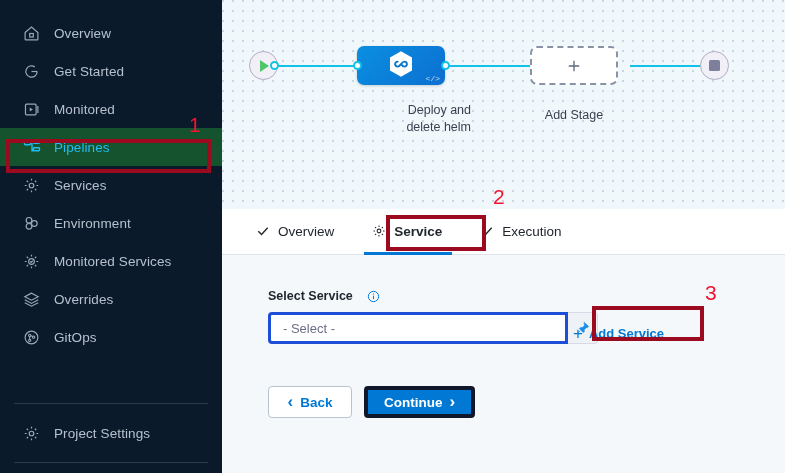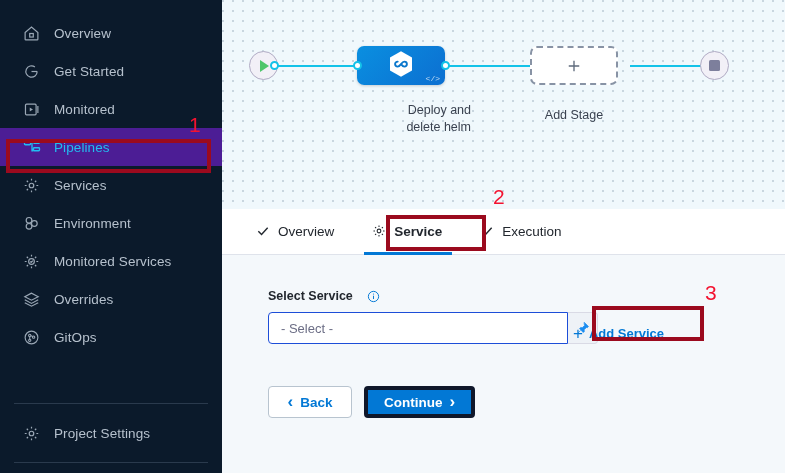--- a/index.html
+++ b/index.html
@@ -36,21 +36,21 @@
     font-size: 13.5px;
     position: relative;
   }
   .nav-item .ico {
     width: 19px; height: 19px;
     display: flex; align-items: center; justify-content: center;
     flex: 0 0 19px;
   }
   .nav-item .ico svg { display: block; }
   .nav-item.active {
-    background: #4c1d95;
+    background: #14532d;
     color: #22bdf1;
   }
   .nav-item.active .ico svg { stroke: #22bdf1; }
   .nav-label { white-space: nowrap; letter-spacing: .1px; }
 
   .side-divider {
     height: 1px;
     background: #2a3a4d;
     margin: 10px 14px 10px 14px;
   }
@@ -189,21 +189,21 @@
     display: flex;
     align-items: center;
     gap: 14px;
     margin-bottom: 9px;
   }
   .info-ico { color: #0278d5; display: flex; }
   .select-row { display: flex; align-items: center; }
   .select-box {
     width: 300px; height: 32px;
     background: #ffffff;
-    border: 1px solid #1d4ed8;
+    border: 3px solid #1d4ed8;
     border-radius: 4px 0 0 4px;
     display: flex; align-items: center;
     padding-left: 12px;
     font-size: 13px;
     color: #6b6d85;
     cursor: pointer;
   }
   .pin-btn {
     width: 30px; height: 32px;
     background: #eef2f7;

